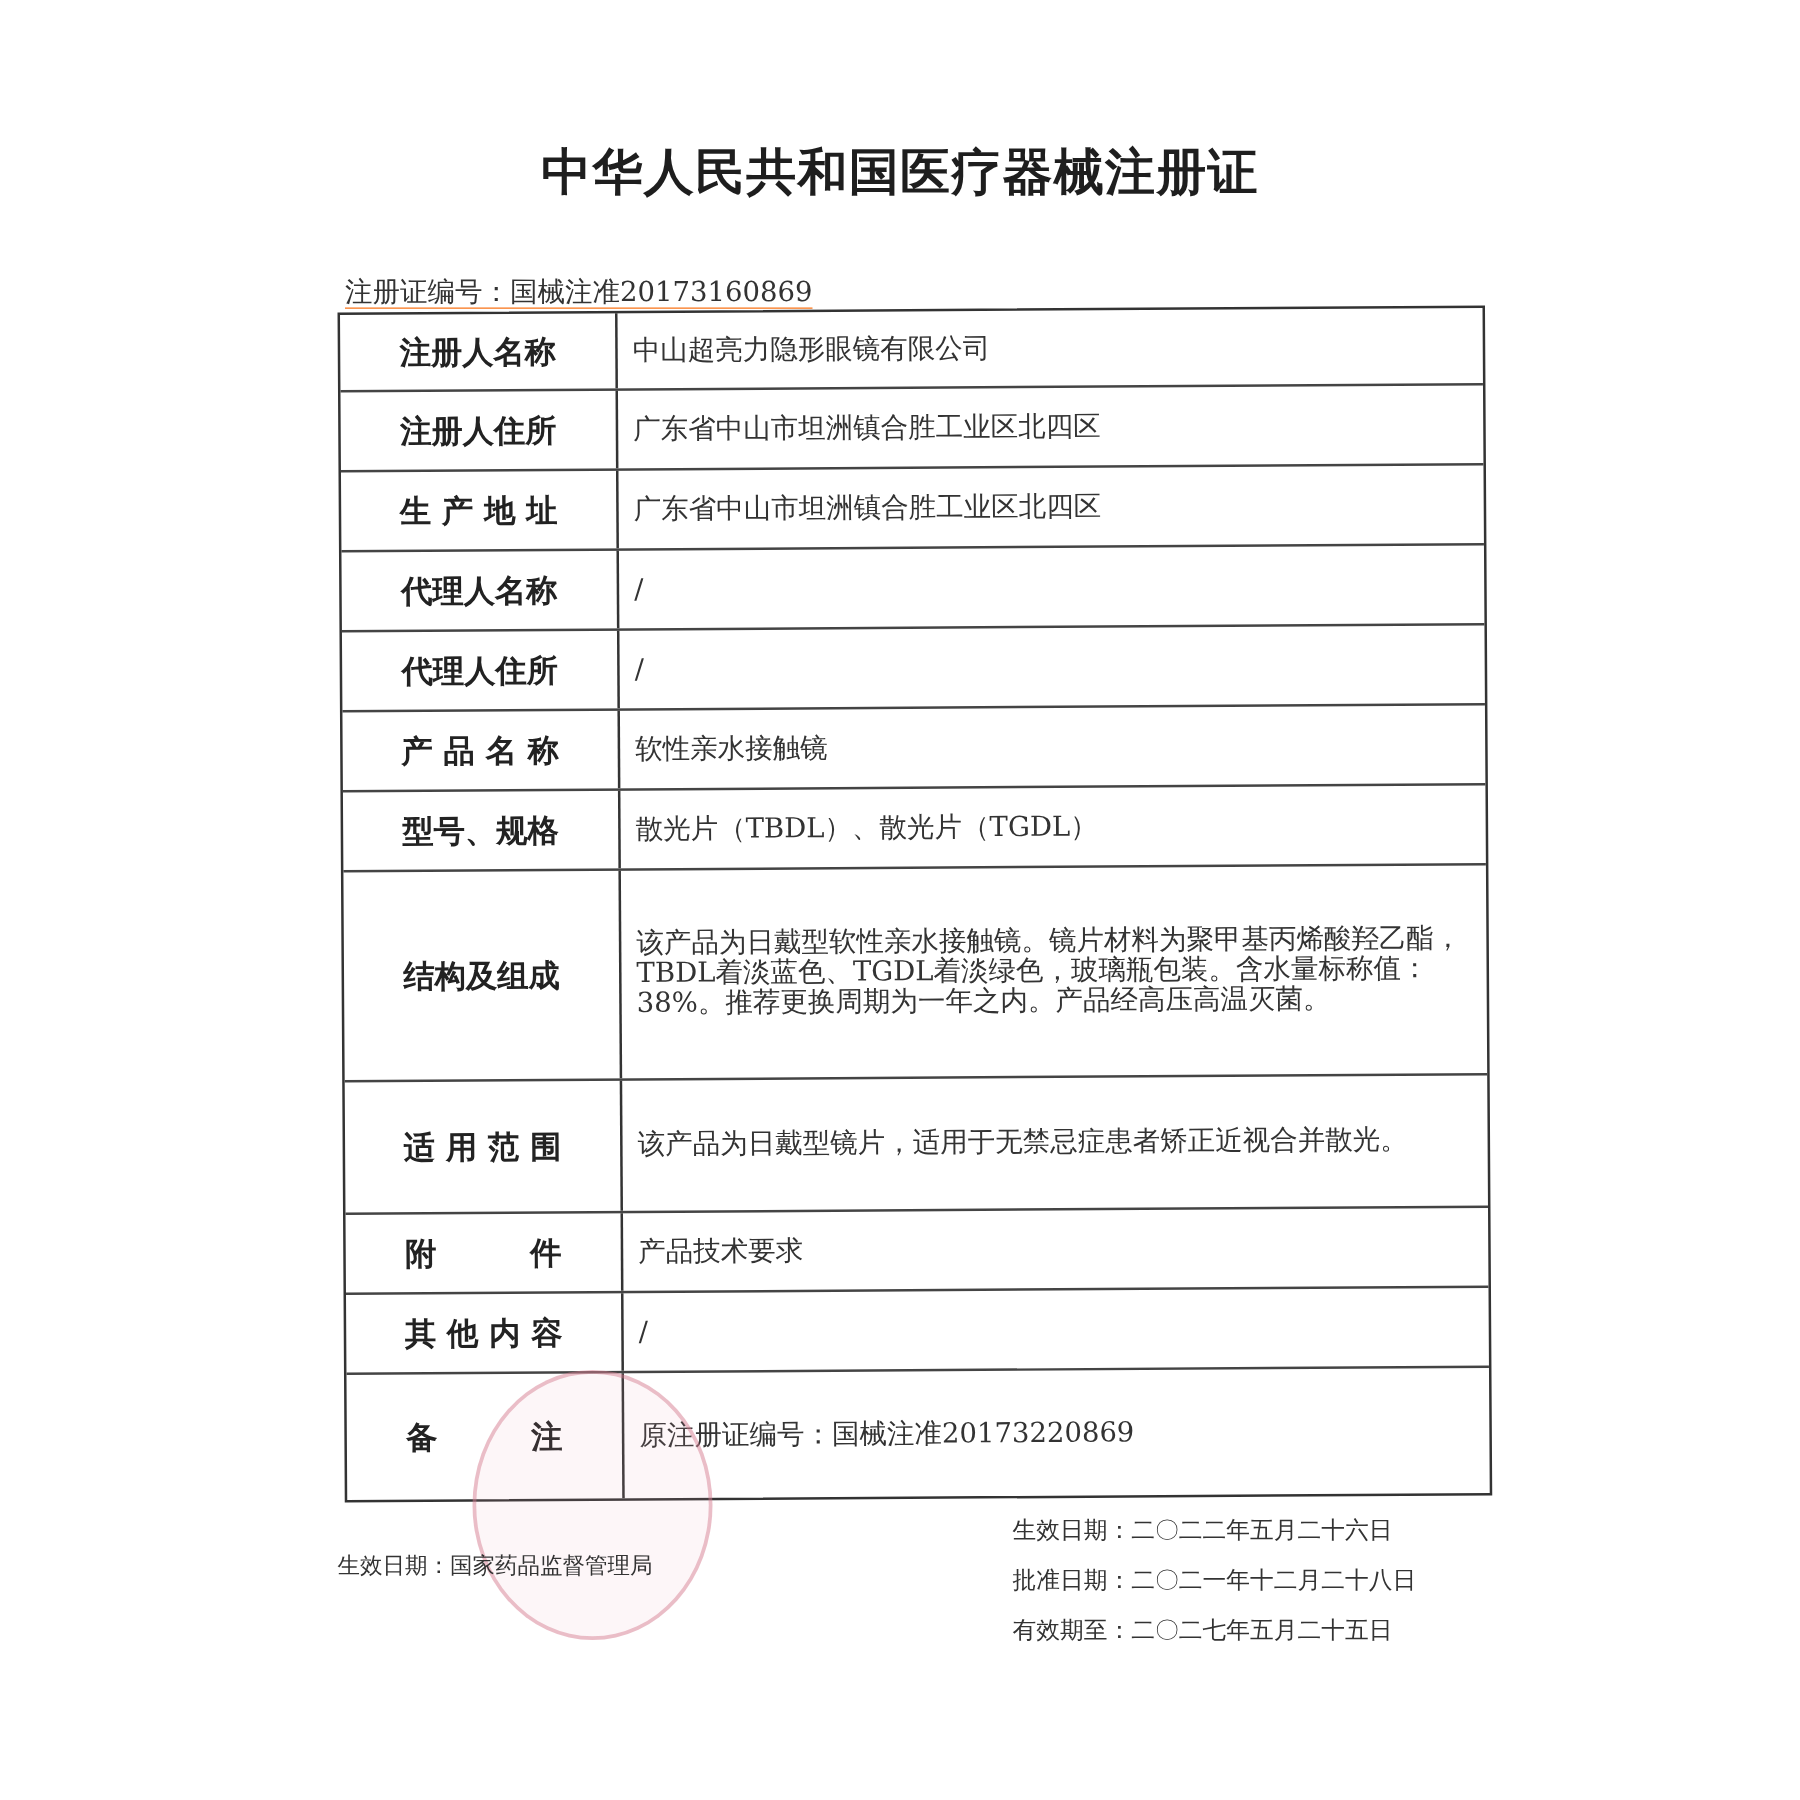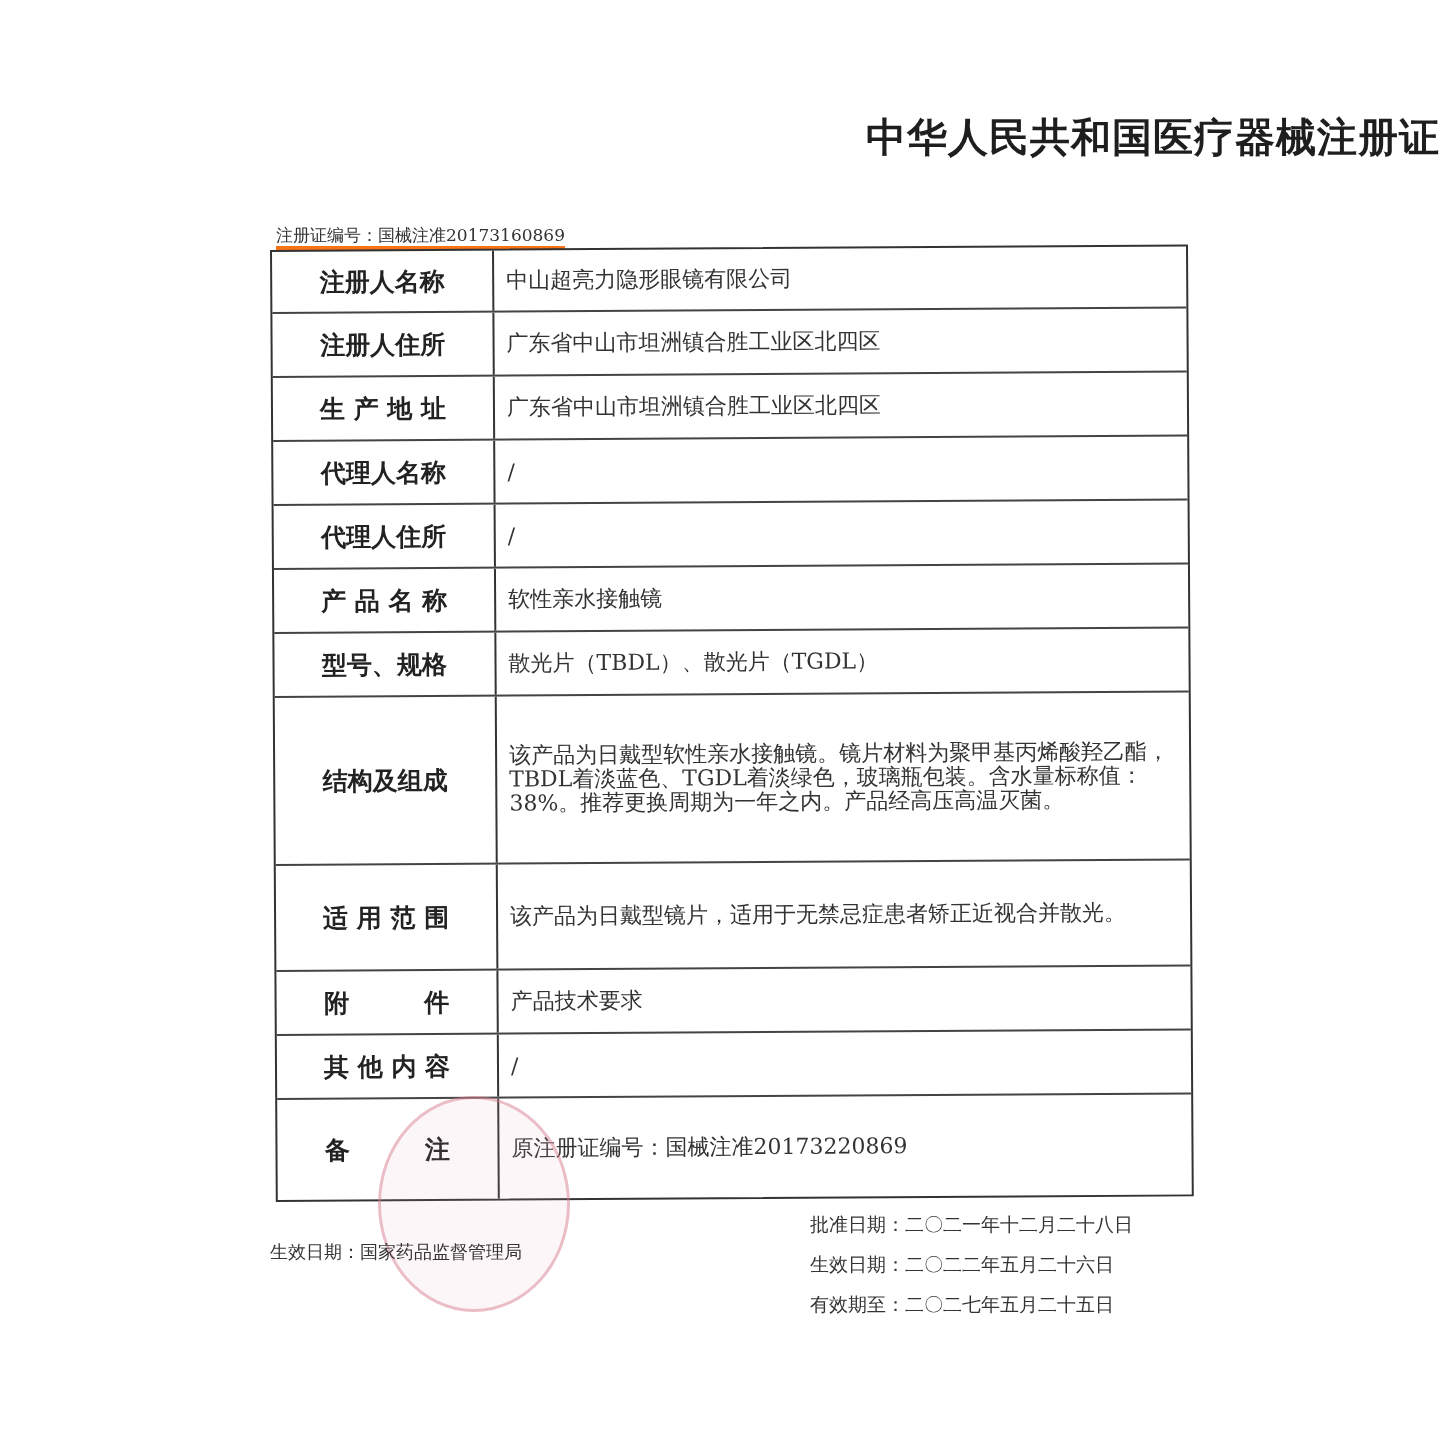--- a/index.html
+++ b/index.html
@@ -1,21 +1,21 @@
 <!DOCTYPE html>
 <html><head>
 <meta charset="utf-8">
 <style>
   html, body { margin:0; padding:0; background:#ffffff; }
   body { width:1440px; height:1440px; position:relative; overflow:hidden;
          font-family:"DejaVu Serif", "Liberation Serif", serif; color:#2a2a2a; }
-  .title { position:absolute; top:110px; left:0; width:1440px; text-align:right;
+  .title { position:absolute; top:110px; left:0; width:1440px; text-align:center;
            font-size:40px; font-weight:bold; letter-spacing:1px; color:#1e1e1e; }
-  .regno { position:absolute; top:224px; left:276px; font-size:17px; color:#333;
-           border-bottom:4px solid #f97316; line-height:22px; }
+  .regno { position:absolute; top:224px; left:276px; font-size:22px; color:#333;
+           border-bottom:1px solid #f97316; line-height:22px; }
   .table { position:absolute; left:270px; top:250px; width:914px;
            border:2px solid #333; border-collapse:collapse; transform:rotate(-0.35deg); transform-origin:top left; }
   .row { display:flex; border-bottom:2px solid #444; }
   .row:last-child { border-bottom:none; }
   .label { width:220px; border-right:2px solid #333; display:flex; align-items:center;
            justify-content:center; font-size:25px; font-weight:bold; color:#222; flex-shrink:0; }
   .value { flex:1; display:flex; align-items:center; padding:0 12px; font-size:22px; color:#333; }
   .value.multi { align-items:center; line-height:24px; padding-right:6px; }
   .footer-left { position:absolute; left:270px; top:1240px; font-size:18px; color:#333; }
   .dates { position:absolute; left:810px; top:1204px; font-size:19px; color:#333; line-height:40px; }
@@ -80,16 +80,16 @@
     <div class="label">备　　　注</div>
     <div class="value">原注册证编号：国械注准20173220869</div>
   </div>
 </div>
 
 <div class="stamp"></div>
 
 <div class="footer-left">生效日期：国家药品监督管理局</div>
 
 <div class="dates">
+  <div>生效日期：二〇二二年五月二十六日</div>
   <div>批准日期：二〇二一年十二月二十八日</div>
-  <div>生效日期：二〇二二年五月二十六日</div>
   <div>有效期至：二〇二七年五月二十五日</div>
 </div>
 
 </body></html>

